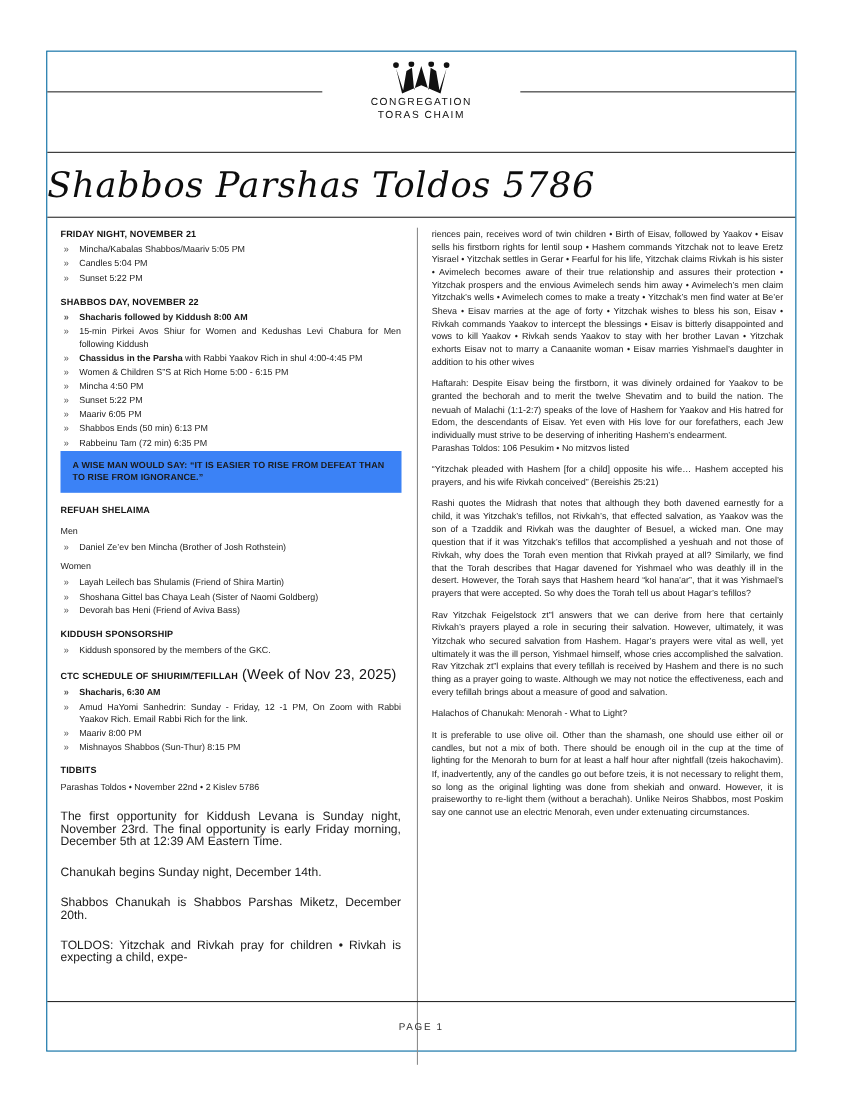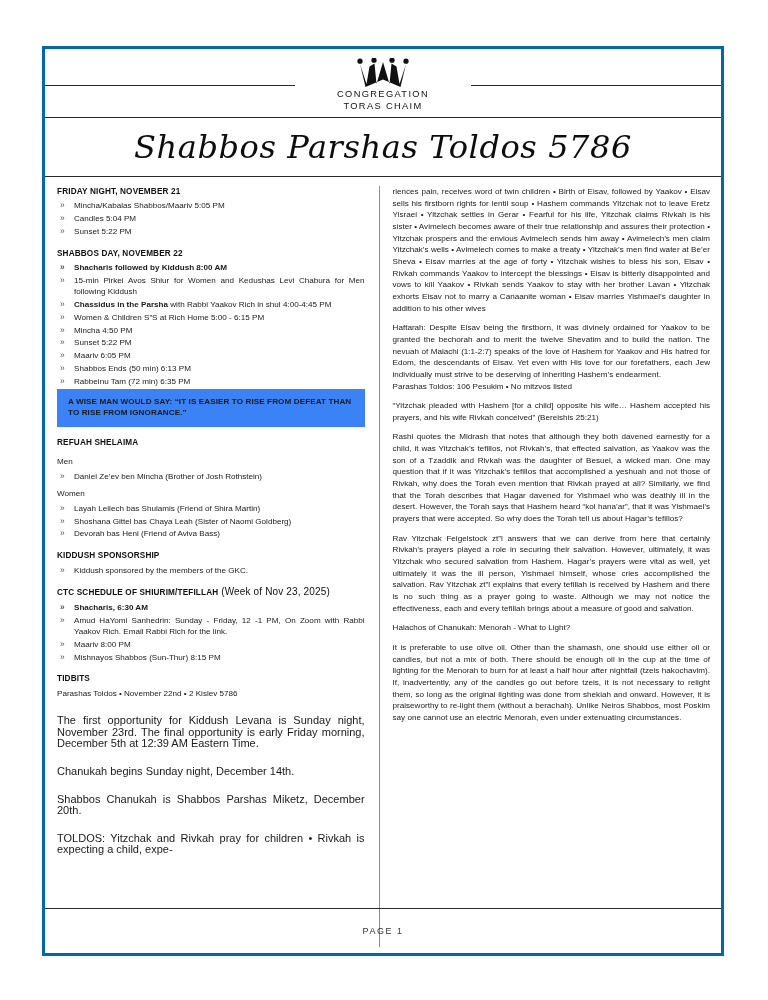--- a/index.html
+++ b/index.html
@@ -12,21 +12,21 @@
     color: #1a1a1a;
     overflow: hidden;
     position: relative;
   }
 
   
   .page {
     position: absolute;
     left: 42px; top: 46px;
     width: 682px; height: 910px;
-    border: 3px solid #0369a1;
+    border: 1px solid #0369a1;
     box-sizing: border-box;
     background: #fff;
   }
 
   
   .masthead {
     height: 68px;
     position: relative;
     display: flex;
     align-items: center;
@@ -59,21 +59,22 @@
     font-weight: 400;
   }
 
   
   .title-band {
     border-top: 1px solid #2b2b2b;
     border-bottom: 1px solid #2b2b2b;
     height: 58px;
     display: flex;
     align-items: center;
-    justify-content: center;
+    justify-content: flex-start;
+    margin-top: 23px;
   }
   .title-band h1 {
     margin: 0;
     font-family: "DejaVu Serif", serif;
     font-style: italic;
     font-weight: 400;
     font-size: 32px;
     letter-spacing: 0.6px;
     color: #0d0d0d;
     white-space: nowrap;
@@ -104,21 +105,21 @@
   
   h2.sec {
     margin: 0 0 3px 0;
     font-size: 8.2px;
     font-weight: bold;
     letter-spacing: 0.15px;
     color: #111;
   }
   h2.sec .sub {
     font-weight: normal;
-    font-size: 10px;
+    font-size: 13px;
   }
   .gap { height: 9px; }
   .gap-sm { height: 5px; }
 
   ul.bul {
     list-style: none;
     margin: 0 0 0 0;
     padding: 0;
   }
   ul.bul li {

